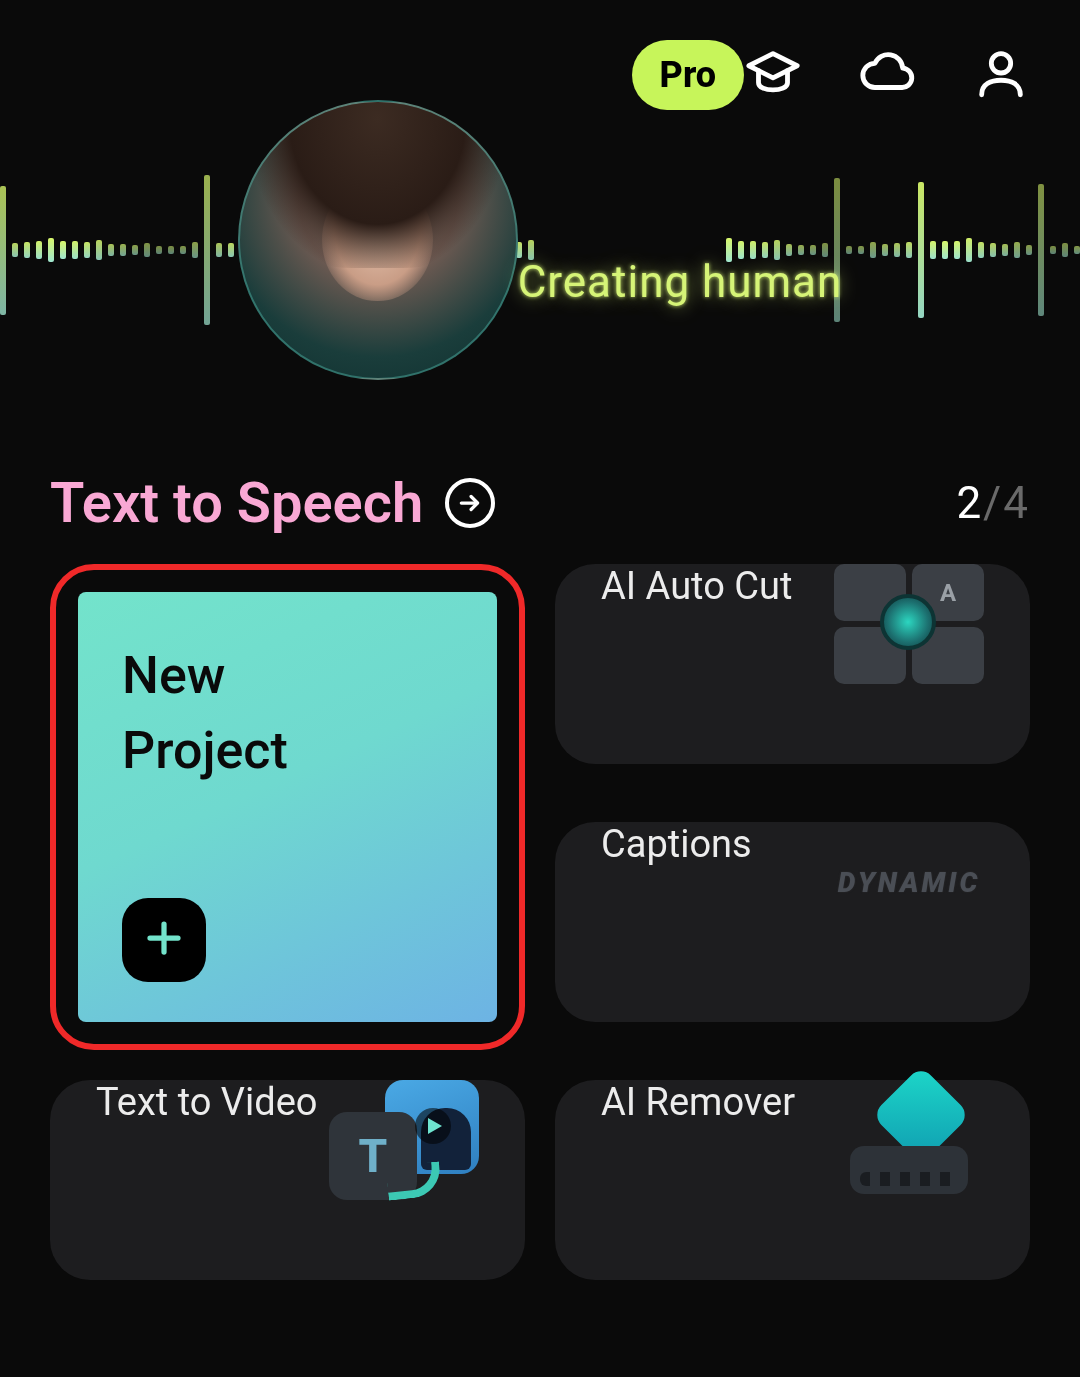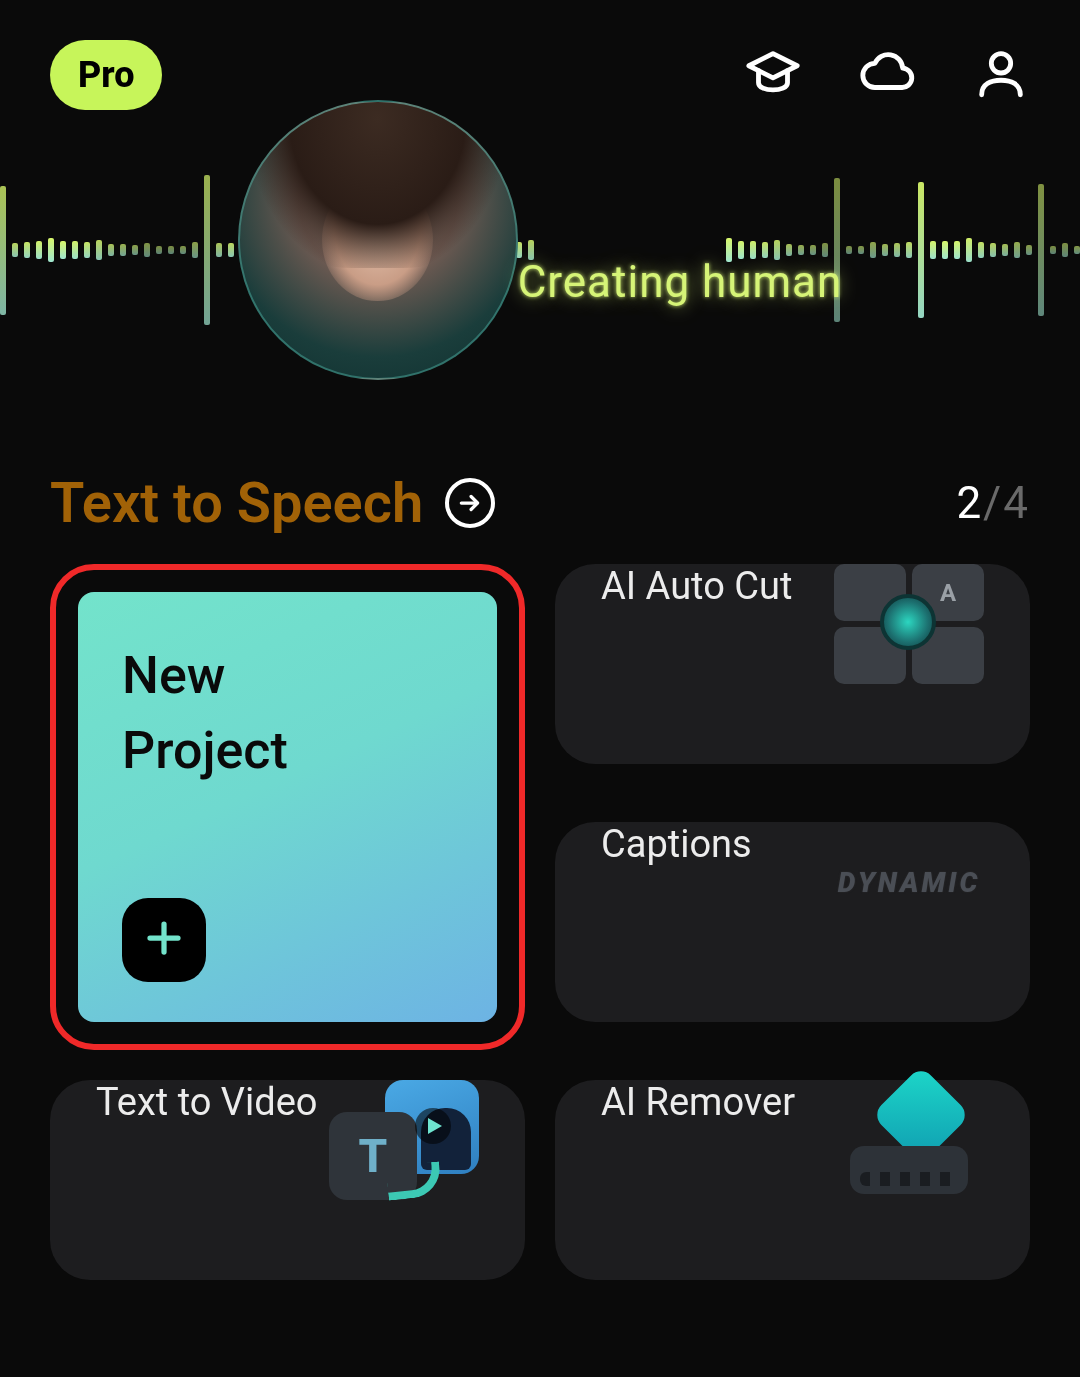--- a/index.html
+++ b/index.html
@@ -10,21 +10,21 @@
     font-family: -apple-system, BlinkMacSystemFont, "Segoe UI", Roboto, sans-serif;
     color: #fff;
     overflow: hidden;
     position: relative;
   }
 
   
   .header {
     display: flex;
     align-items: center;
-    justify-content: space-between;
+    justify-content: flex-end;
     padding: 40px 50px 0 50px;
     height: 110px;
     position: relative;
     z-index: 10;
   }
   .pro-badge {
     background: #c7f55a;
     color: #000;
     font-weight: 800;
     font-size: 36px;
@@ -109,21 +109,21 @@
     padding: 40px 50px 28px 50px;
   }
   .section-title-wrap {
     display: flex;
     align-items: center;
     gap: 22px;
   }
   .section-title {
     font-size: 56px;
     font-weight: 600;
-    color: #a16207;
+    color: #f9a8d4;
   }
   .section-arrow {
     width: 50px; height: 50px;
     border: 4px solid #fff;
     border-radius: 50%;
     display: flex; align-items: center; justify-content: center;
   }
   .pager { font-size: 44px; color: #fff; letter-spacing: 2px; }
   .pager .total { color: #6a6a6a; }
 
@@ -138,21 +138,21 @@
   .highlight {
     grid-row: span 2;
     position: relative;
     border: 6px solid #f02929;
     border-radius: 44px;
     padding: 22px;
   }
   .new-project {
     width: 100%;
     height: 100%;
-    border-radius: 16px;
+    border-radius: 8px;
     background: linear-gradient(155deg, #73e3cb 0%, #6fd9cf 45%, #6db3e4 100%);
     color: #0a0a0a;
     padding: 46px 44px 40px 44px;
     display: flex;
     flex-direction: column;
     justify-content: space-between;
     min-height: 430px;
   }
   .new-project .np-title {
     font-size: 52px;

